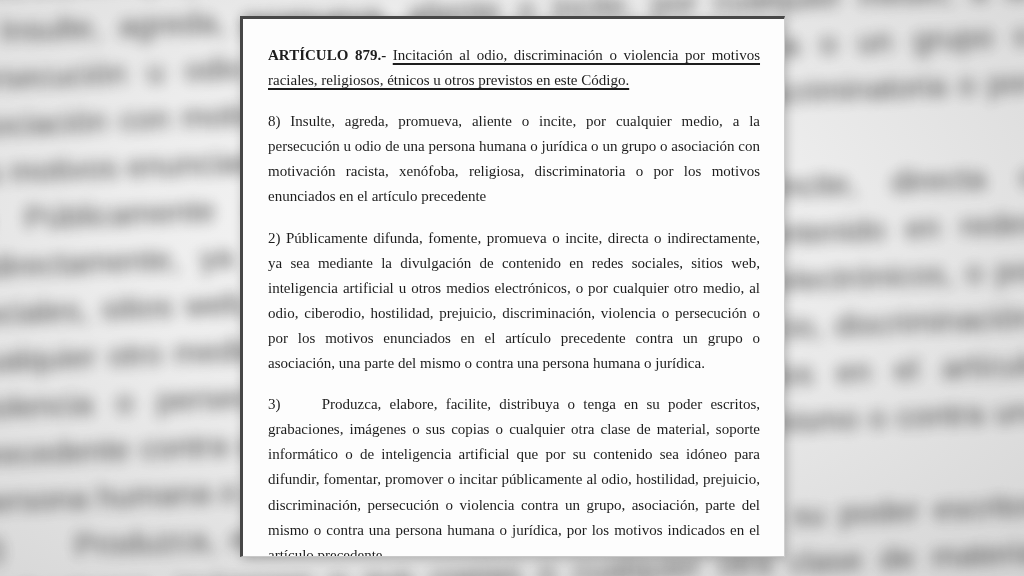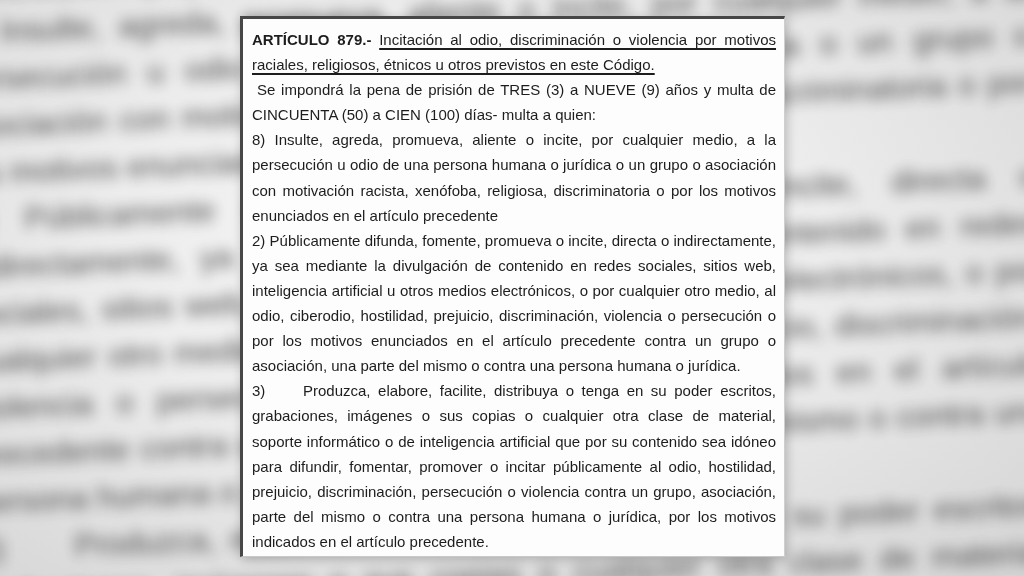--- a/index.html
+++ b/index.html
@@ -41,21 +41,21 @@
     border-right: 1px solid #cfcfcf;
     border-bottom: 1px solid #c8c8c8;
     box-shadow: 2px 3px 10px rgba(0,0,0,0.22);
     padding: 8px 8px 6px 9px;
     color: #1d1d1d;
     font-size: 15px;
     line-height: 25.1px;
     text-align: justify;
     overflow: hidden;
   }
-  .panel p { margin: 0; }
+  .panel p { margin: 16px; font-family: Liberation Serif, serif; }
   .panel .indent { text-indent: 5px; }
   .bold { font-weight: bold; }
   .underline {
     text-decoration: underline;
     text-decoration-thickness: 1.5px;
     text-underline-offset: 3px;
   }
 </style>
 </head>
 <body>
@@ -64,19 +64,18 @@
 
   <div class="bg-blur" aria-hidden="true">
     <p class="bg-par">Se impondrá la pena de prisión de TRES (3) a NUEVE (9) años y multa de CINCUENTA (50) a CIEN (100) días- multa a quien:</p>
     <p class="bg-par">1) Insulte, agreda, promueva, aliente o incite, por cualquier medio, a la persecución u odio de una persona humana o jurídica o un grupo o asociación con motivación racista, xenófoba, religiosa, discriminatoria o por los motivos enunciados en el artículo precedente</p>
     <p class="bg-par">2) Públicamente difunda, fomente, promueva o incite, directa o indirectamente, ya sea mediante la divulgación de contenido en redes sociales, sitios web, inteligencia artificial u otros medios electrónicos, o por cualquier otro medio, al odio, ciberodio, hostilidad, prejuicio, discriminación, violencia o persecución o por los motivos enunciados en el artículo precedente contra un grupo o asociación, una parte del mismo o contra una persona humana o jurídica.</p>
     <p class="bg-par">3)&nbsp; &nbsp; &nbsp;Produzca, elabore, facilite, distribuya o tenga en su poder escritos, grabaciones, imágenes o sus copias o cualquier otra clase de material, soporte informático o de inteligencia artificial que por su contenido sea idóneo para difundir, fomentar, promover o incitar públicamente al odio, hostilidad, prejuicio, discriminación, persecución o violencia contra un grupo, asociación, parte del mismo o contra una persona humana o jurídica, por los motivos indicados en el artículo precedente.</p>
   </div>
 
   <div class="panel">
     <p class="par"><span class="bold">ARTÍCULO 879.-</span> <span class="underline">Incitación al odio, discriminación o violencia por motivos raciales, religiosos, étnicos u otros previstos en este Código.</span></p>
-    <p class="par indent">Se impondrá la pena de prisión de TRES (3) a NUEVE (9) años y multa de CINCUENTA (50) a CIEN (100) días- multa a quien:</p>
     <p class="par">8) Insulte, agreda, promueva, aliente o incite, por cualquier medio, a la persecución u odio de una persona humana o jurídica o un grupo o asociación con motivación racista, xenófoba, religiosa, discriminatoria o por los motivos enunciados en el artículo precedente</p>
     <p class="par">2) Públicamente difunda, fomente, promueva o incite, directa o indirectamente, ya sea mediante la divulgación de contenido en redes sociales, sitios web, inteligencia artificial u otros medios electrónicos, o por cualquier otro medio, al odio, ciberodio, hostilidad, prejuicio, discriminación, violencia o persecución o por los motivos enunciados en el artículo precedente contra un grupo o asociación, una parte del mismo o contra una persona humana o jurídica.</p>
     <p class="par">3)&nbsp; &nbsp; &nbsp;Produzca, elabore, facilite, distribuya o tenga en su poder escritos, grabaciones, imágenes o sus copias o cualquier otra clase de material, soporte informático o de inteligencia artificial que por su contenido sea idóneo para difundir, fomentar, promover o incitar públicamente al odio, hostilidad, prejuicio, discriminación, persecución o violencia contra un grupo, asociación, parte del mismo o contra una persona humana o jurídica, por los motivos indicados en el artículo precedente.</p>
   </div>
 
 </div>
 
 </body></html>

